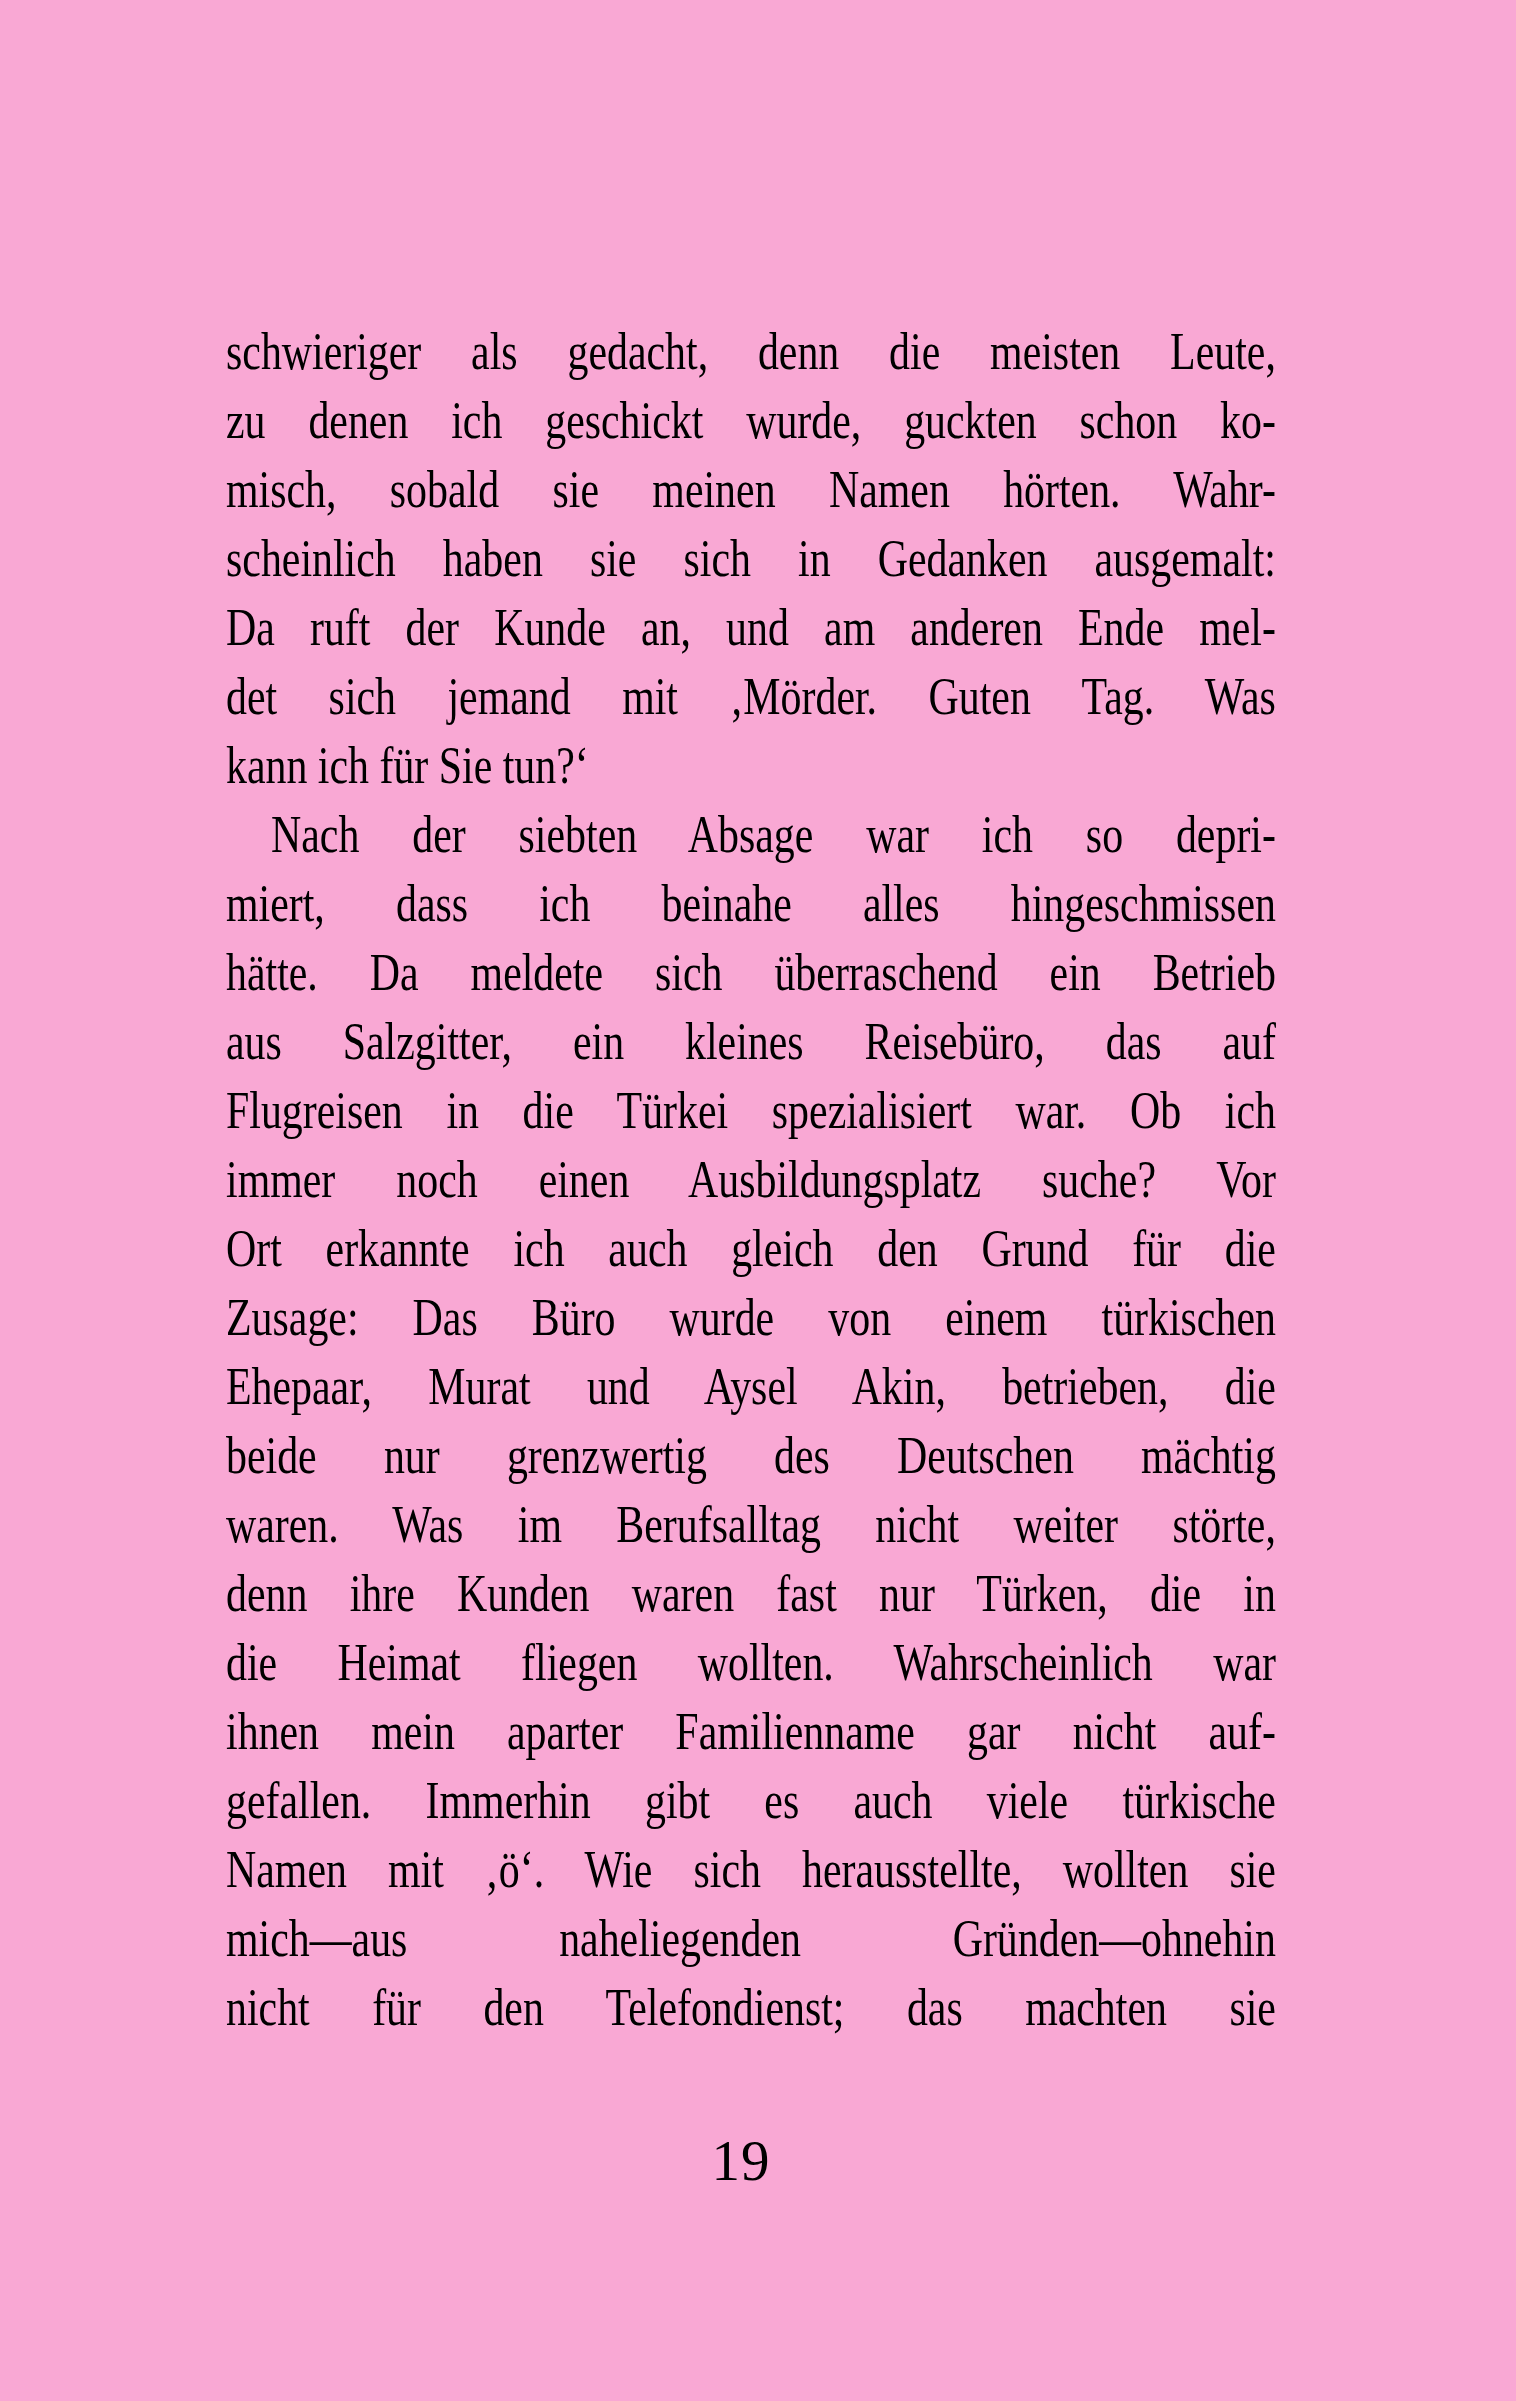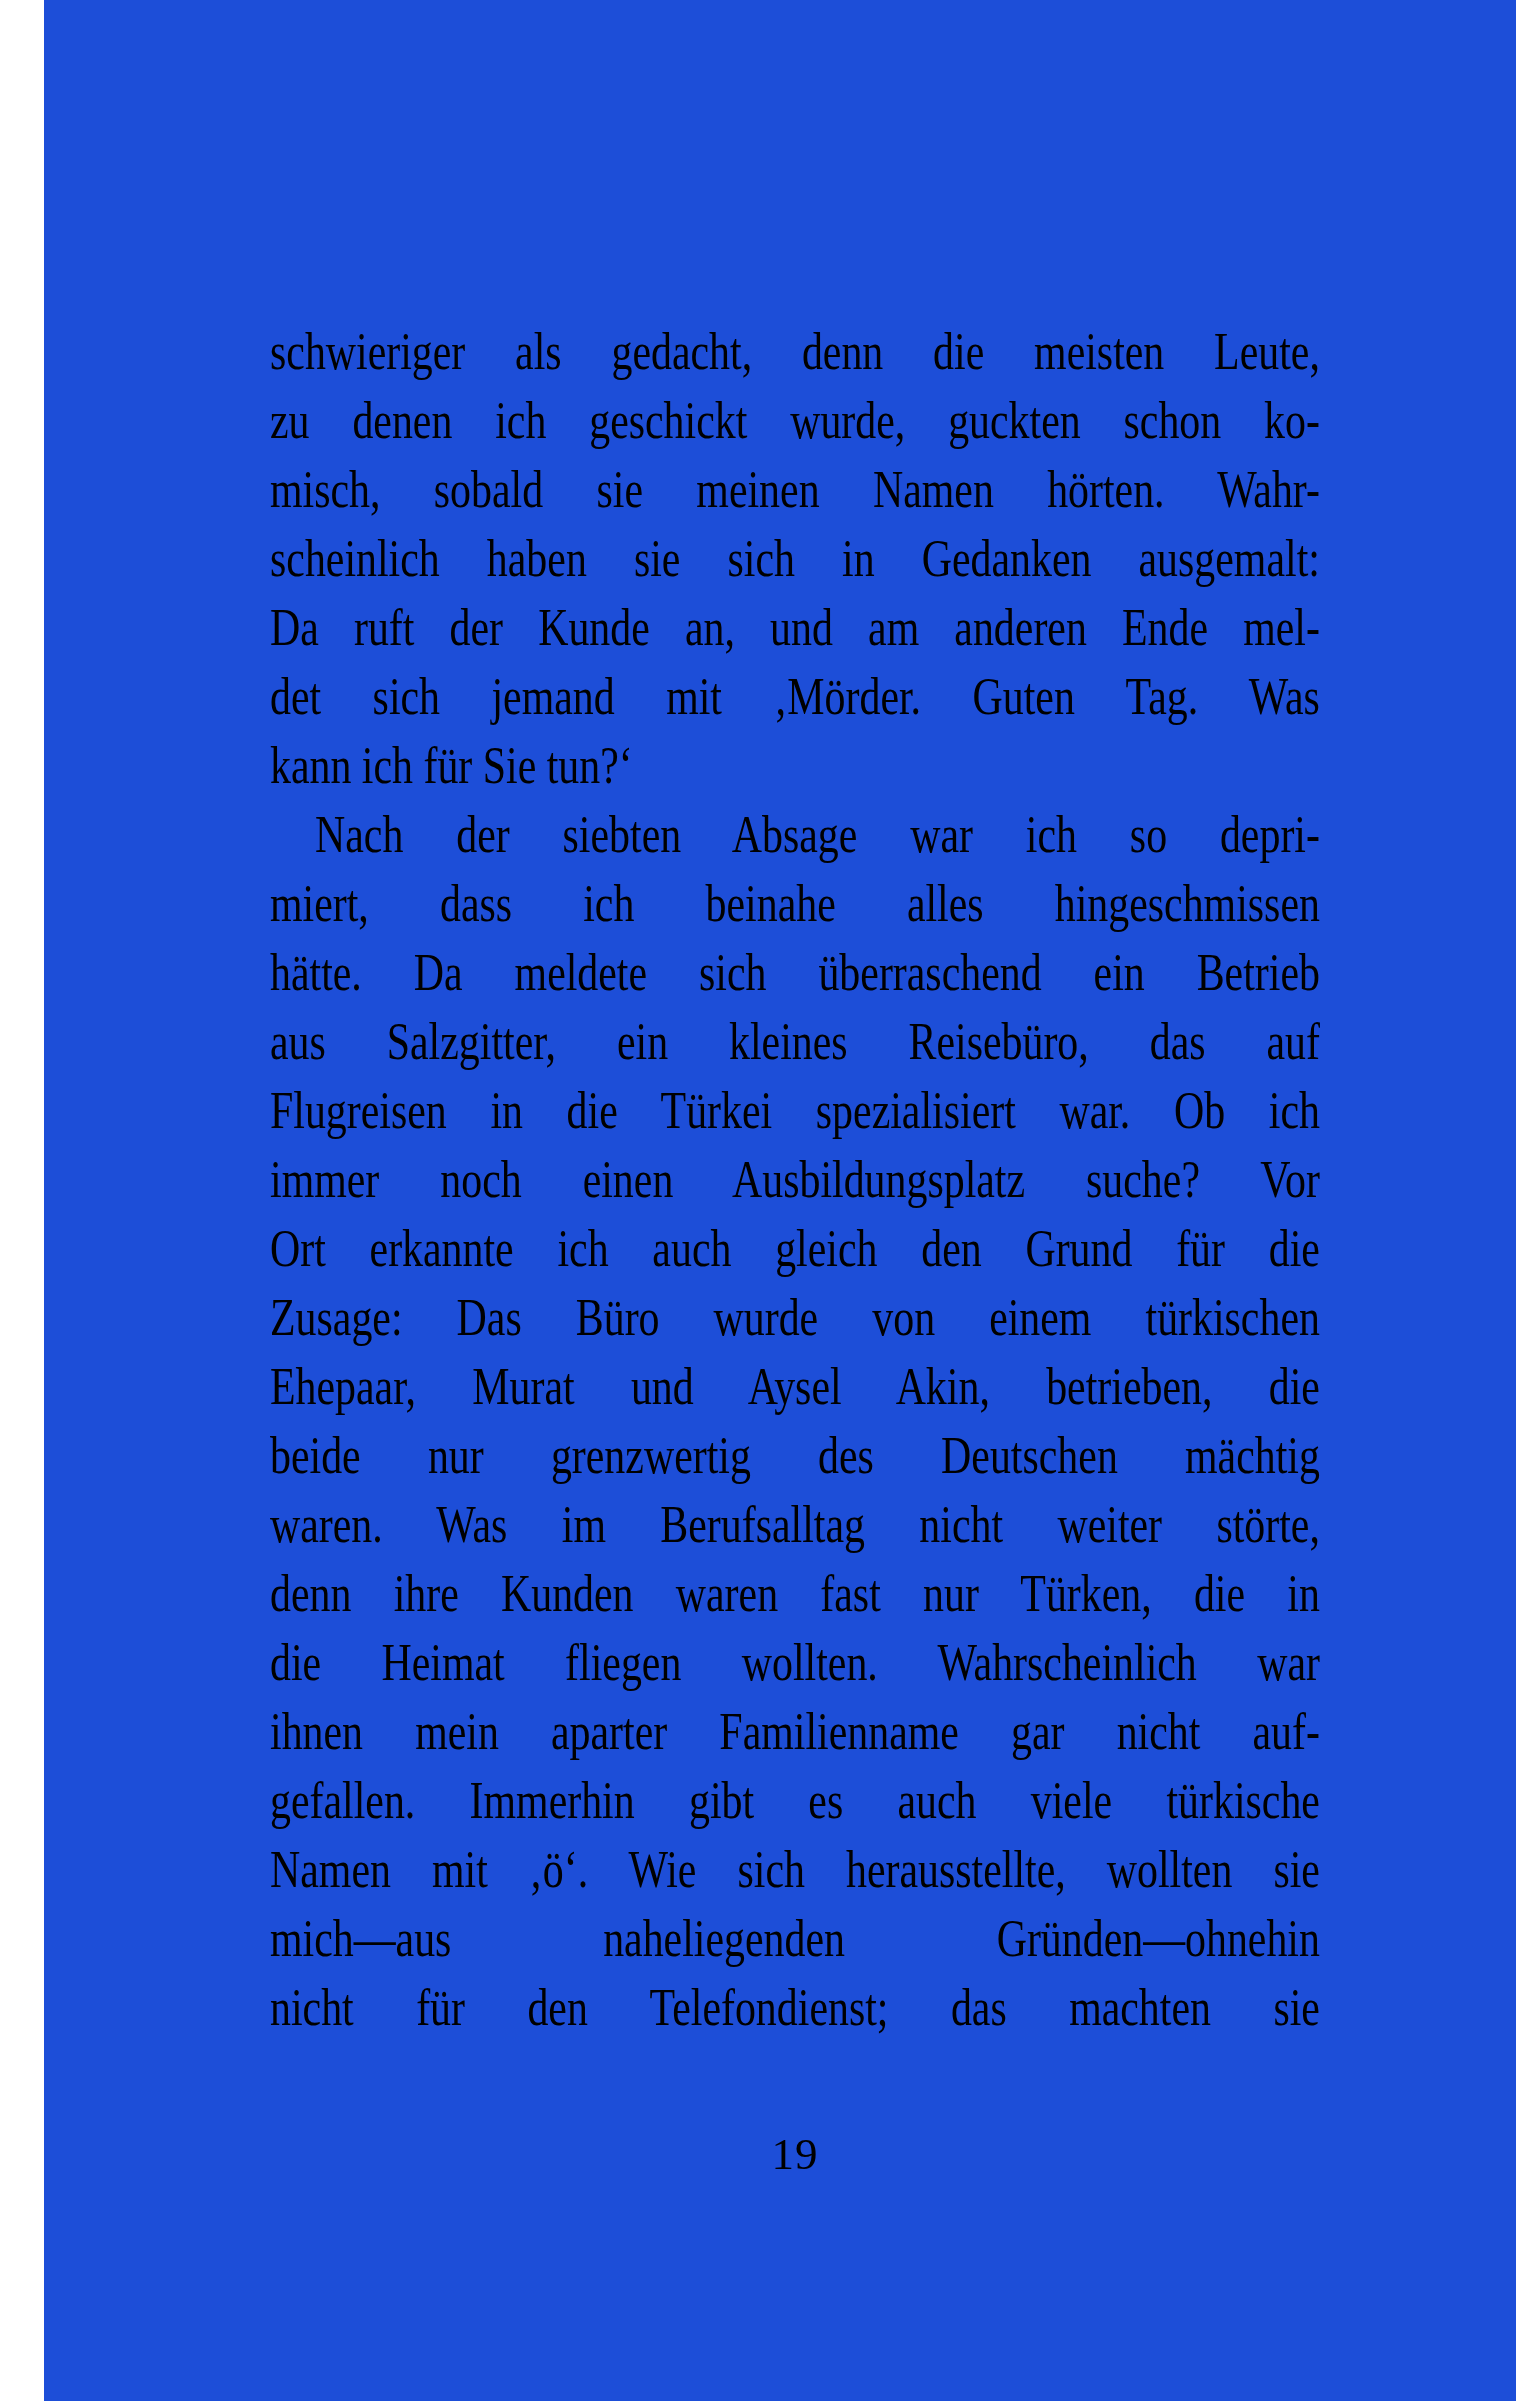--- a/index.html
+++ b/index.html
@@ -11,22 +11,21 @@
     width: 1517px;
     height: 2401px;
     position: relative;
     overflow: hidden;
     font-family: "Liberation Serif", "DejaVu Serif", serif;
     color: #000000;
   }
   .book-page {
     position: absolute;
     inset: 0;
-    background: #1d4ed8;
-    margin-left: 44px;
+    background: #f9a8d4;
   }
   
   .text-block {
     position: absolute;
     left: 226px;
     top: 317px;
     width: 1329px;              
     transform: scaleX(0.79);
     transform-origin: top left;
     font-size: 53px;
@@ -41,25 +40,25 @@
     overflow: visible;
   }
   .line.no-justify {
     text-align-last: left;      
   }
   .line.indent {
     text-indent: 57px;         
   }
   .page-number {
     position: absolute;
-    left: 226px;
+    left: 216px;
     width: 1050px;
     top: 2132px;
     text-align: center;
-    font-size: 45px;
+    font-size: 57px;
     line-height: 1;
     letter-spacing: 1.1px;
   }
 </style>
 </head>
 <body>
 
 <div class="book-page">
 
   <div class="text-block">

